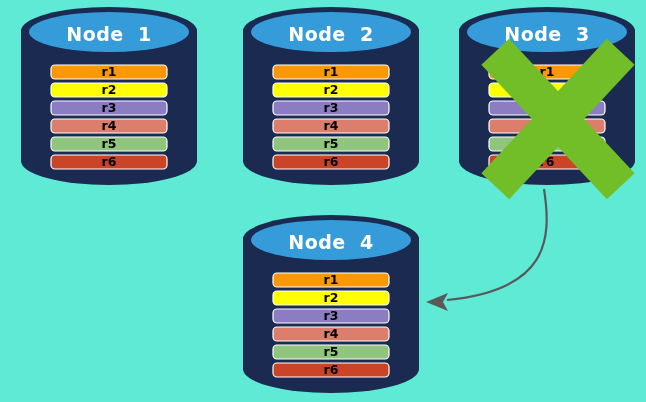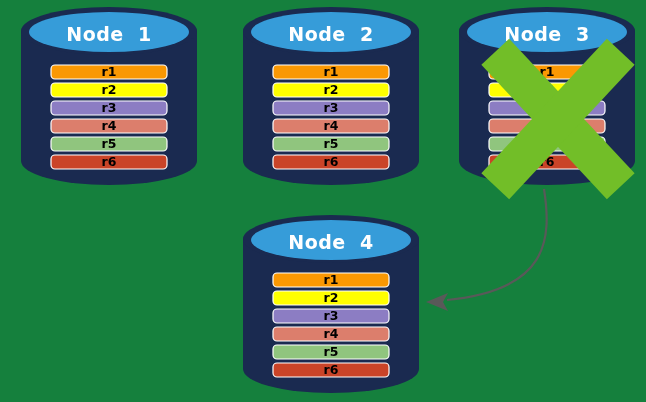--- a/index.html
+++ b/index.html
@@ -4,21 +4,21 @@
 <style>
   html, body {
     margin: 0;
     padding: 0;
     background: #ffffff;
   }
   .canvas {
     position: relative;
     width: 646px;
     height: 402px;
-    background: #15803d;
+    background: #5eead4;
     overflow: hidden;
   }
   svg text {
     font-family: "DejaVu Sans", "Liberation Sans", sans-serif;
     text-anchor: middle;
     white-space: pre;
   }
   .node-label {
     font-size: 19px;
     font-weight: bold;

